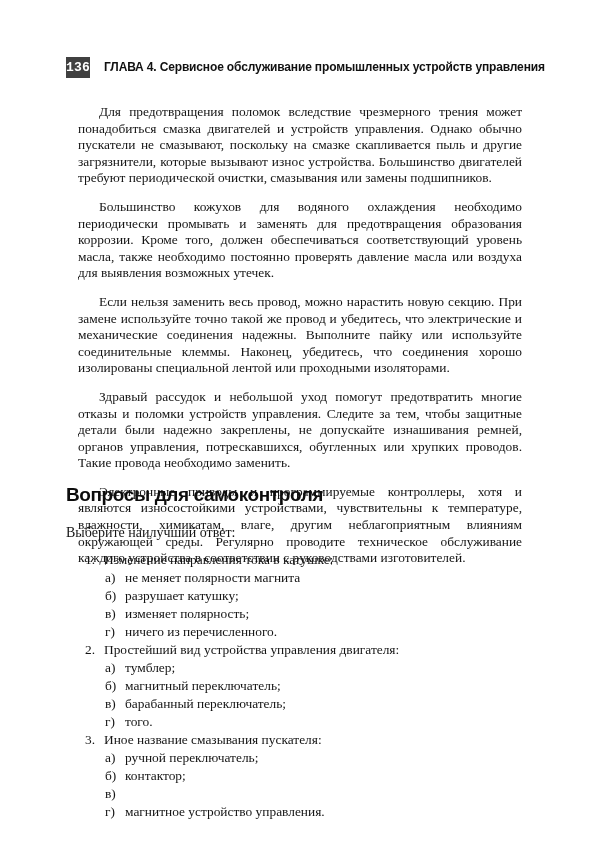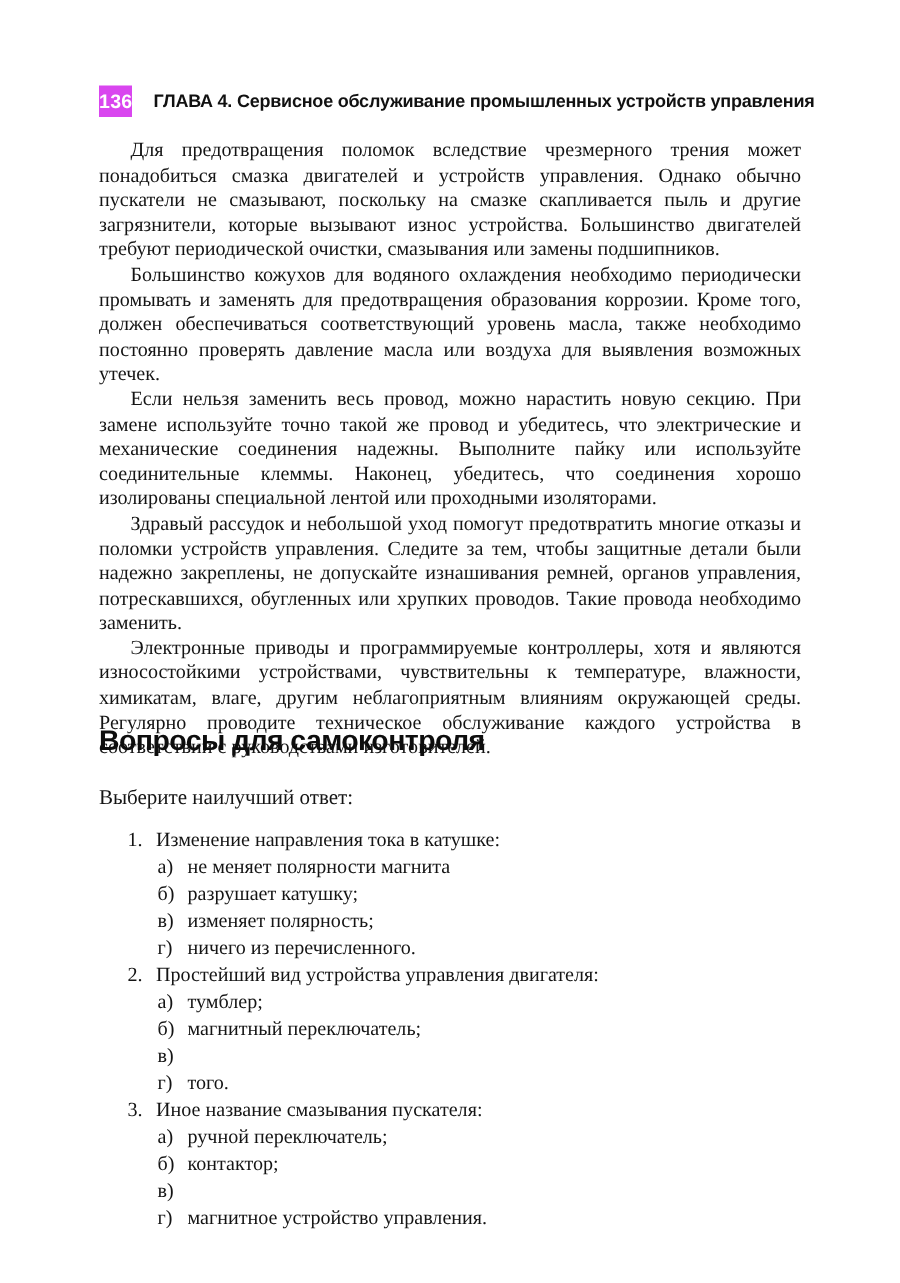--- a/index.html
+++ b/index.html
@@ -33,25 +33,25 @@
     top: 56px;
     width: 468px;
     height: 22px;
     display: flex;
     align-items: center;
   }
   .page-number-box {
     display: inline-flex;
     align-items: center;
     justify-content: center;
-    background: #d946ef;
+    background: #404040;
     color: #ffffff;
     width: 45px;
     height: 21px;
-    font-family: Liberation Sans, sans-serif;
+    font-family: Liberation Mono, monospace;
     font-weight: 700;
     font-size: 13px;
     letter-spacing: 0.2px;
   }
   .runhead-title {
     margin-left: 14px;
     font-family: "Liberation Sans", "DejaVu Sans", sans-serif;
     font-weight: 700;
     font-size: 12px;
     letter-spacing: -0.15px;
@@ -60,21 +60,21 @@
   }
 
   
   .body-col {
     position: absolute;
     left: 66px;
     top: 92px;
     width: 468px;
   }
   p.para {
-    margin: 0;
+    margin: 12px;
     text-indent: 21px;
     text-align: justify;
     font-size: 13.4px;
     line-height: 16.6px;
     font-family: "Liberation Serif", "DejaVu Serif", serif;
     color: #141414;
     -webkit-hyphens: manual;
     hyphens: manual;
   }
 
@@ -212,20 +212,21 @@
           <li class="arow">
             <span class="aletter">а)</span>
             <span class="atext">тумблер;</span>
           </li>
           <li class="arow">
             <span class="aletter">б)</span>
             <span class="atext">магнитный переключатель;</span>
           </li>
           <li class="arow">
             <span class="aletter">в)</span>
+            <span class="atext">барабанный переключатель;</span>
           </li>
           <li class="arow">
             <span class="aletter">г)</span>
             <span class="atext">того.</span>
           </li>
         </ol>
       </li>
 
       <li class="qitem">
         <div class="qrow">

